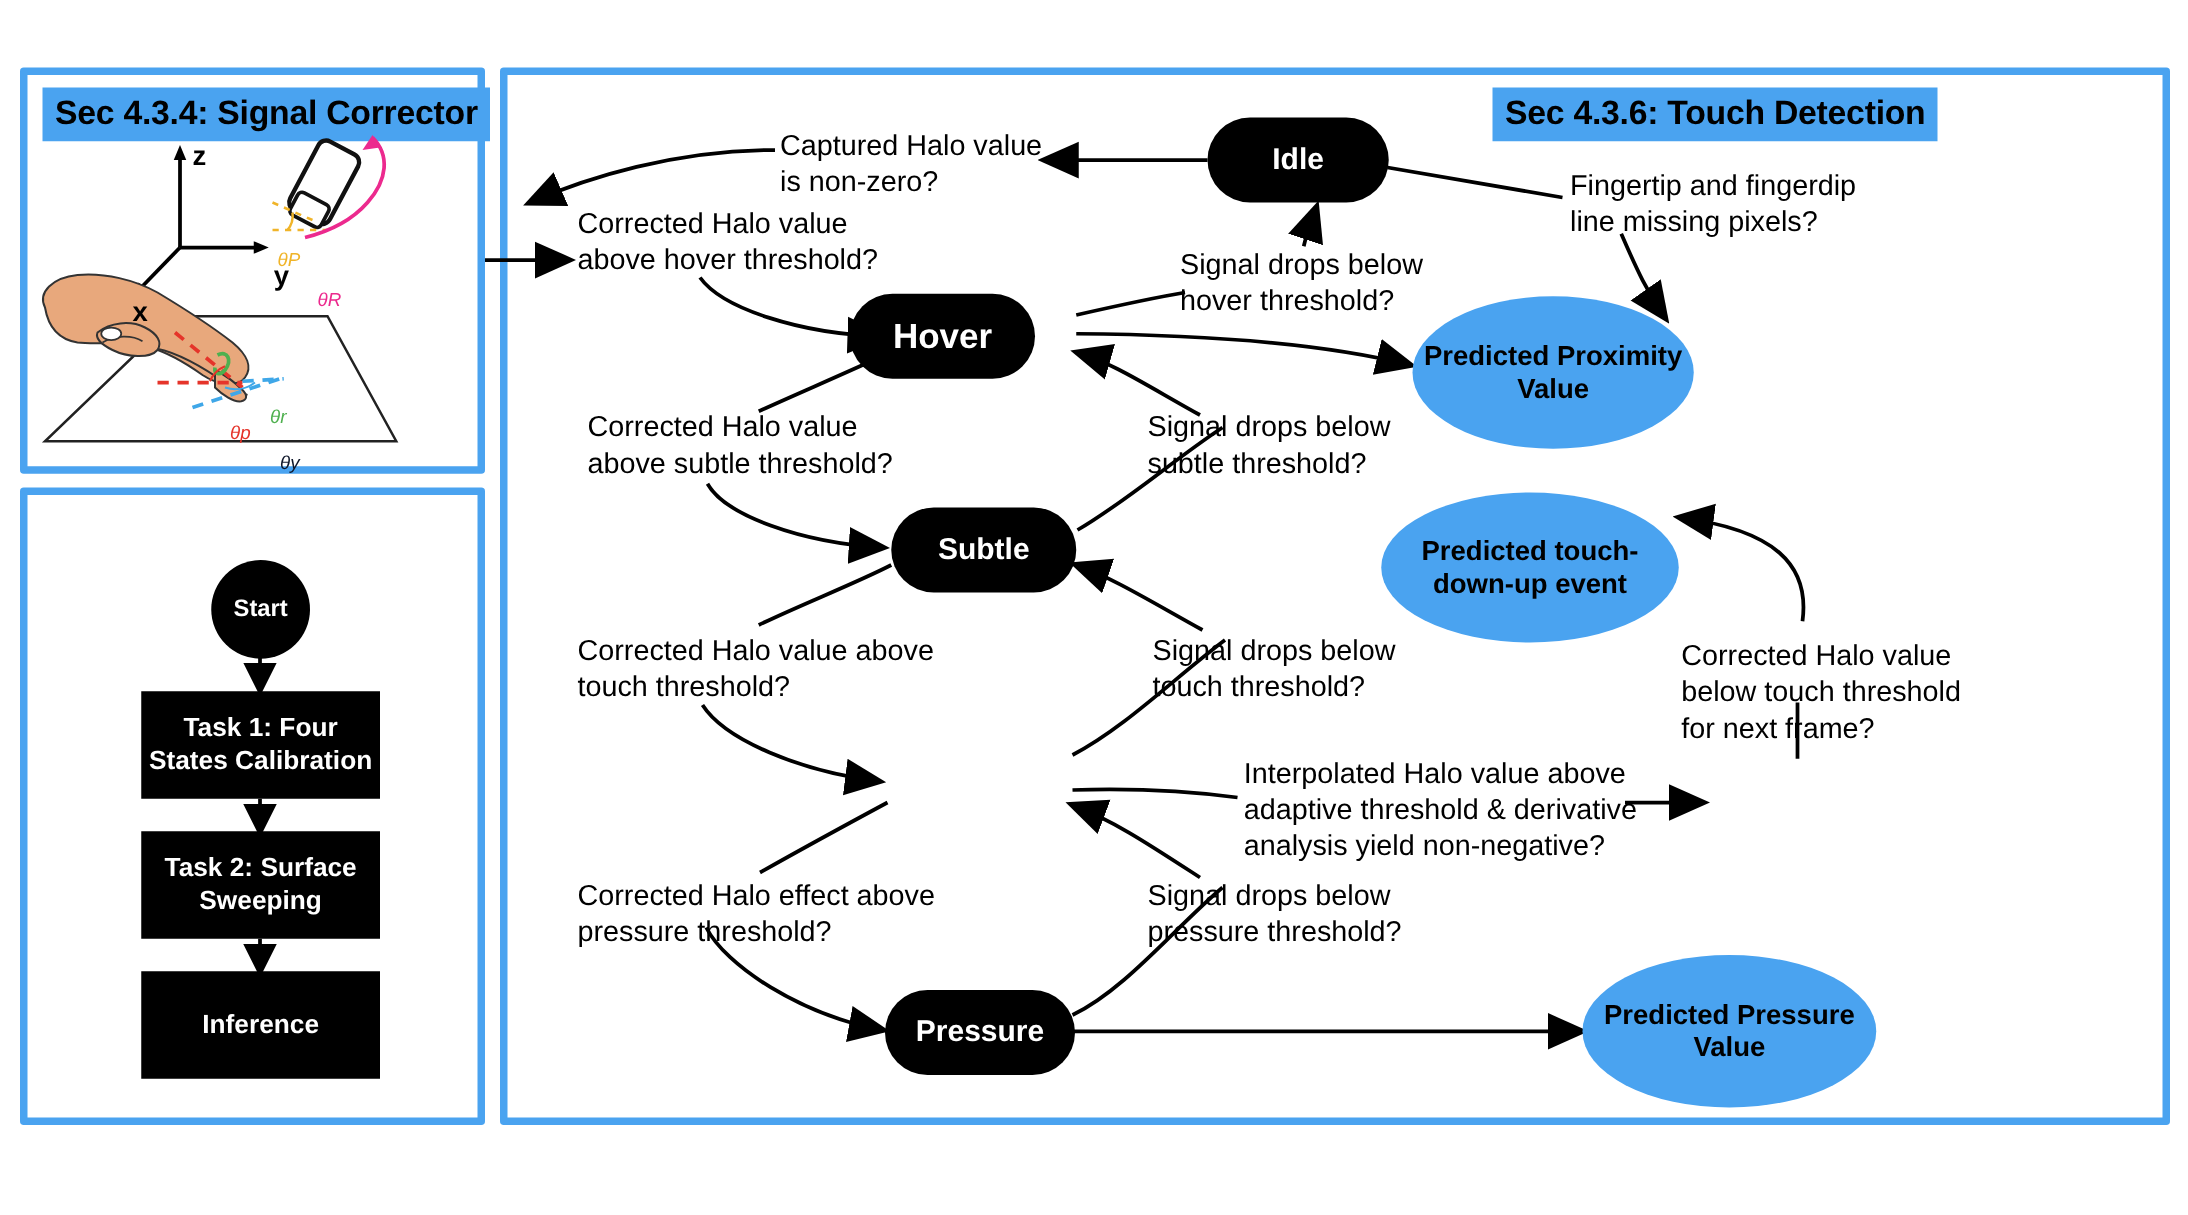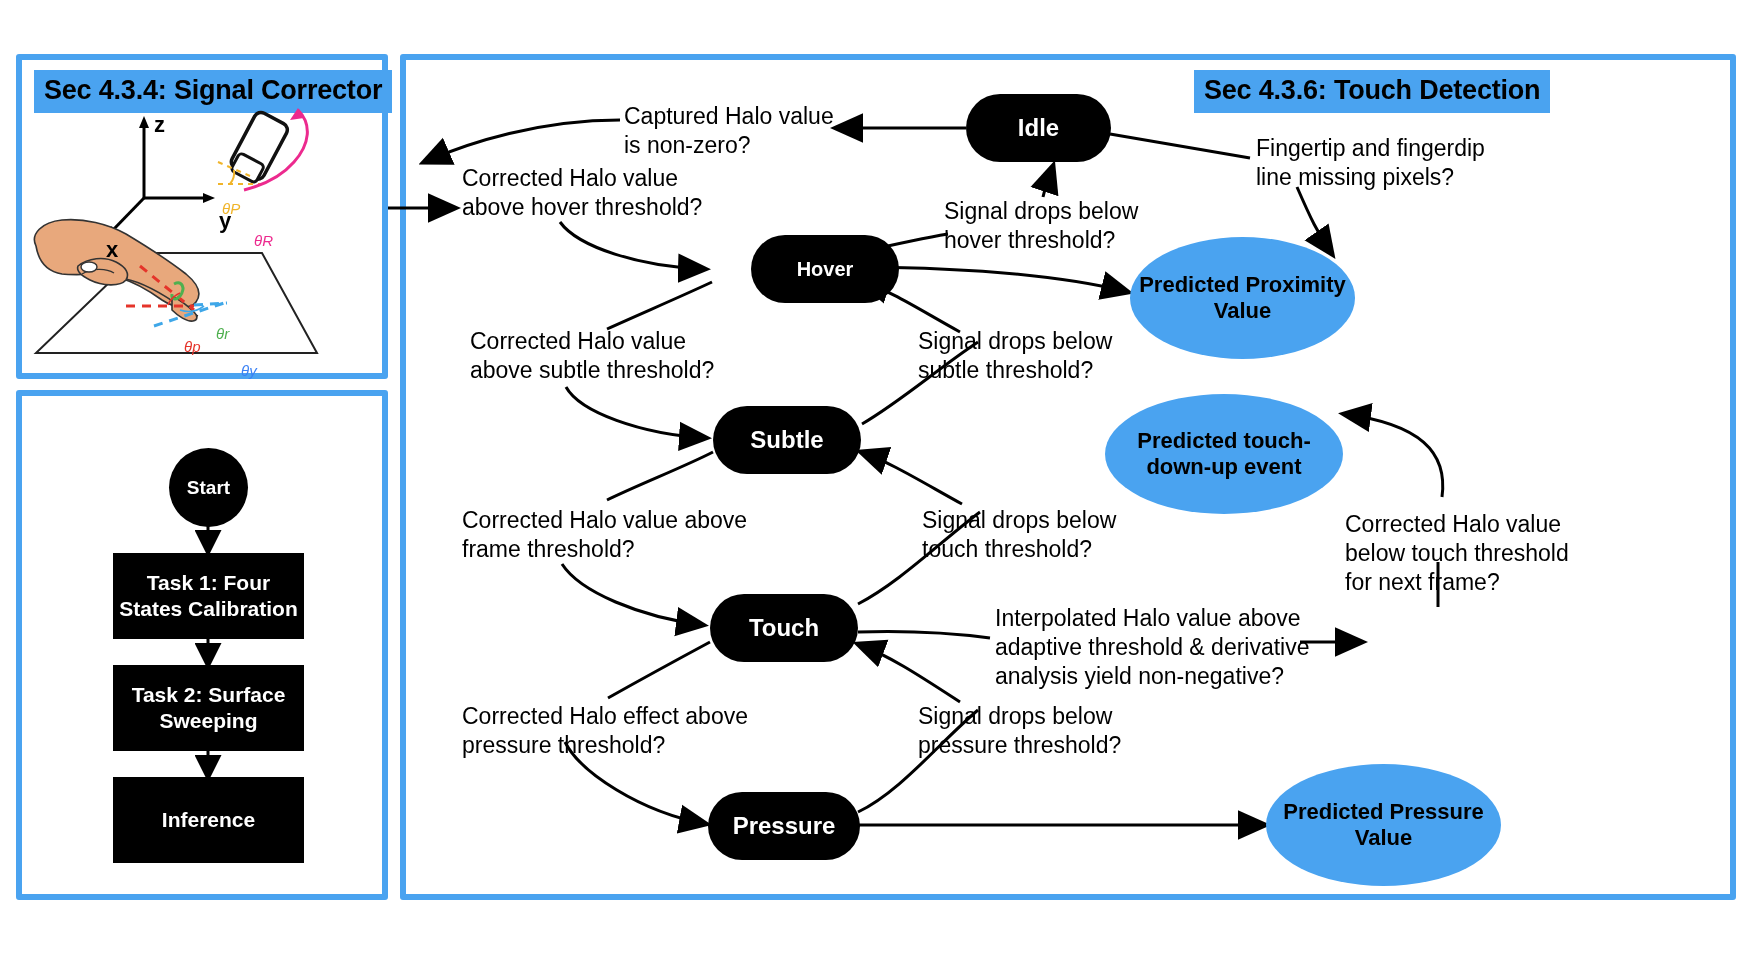--- a/index.html
+++ b/index.html
@@ -76,21 +76,21 @@
       <path d="M196,86 L240,86" stroke="#f0b429" stroke-width="2" stroke-dasharray="5,5"></path>
       <path d="M208,86 a18,18 0 0 0 4,-14" fill="none" stroke="#f0b429" stroke-width="2"></path>
       <path d="M276,12 C290,26 288,46 272,64 C258,80 238,88 222,92" fill="none" stroke="#ec2a8e" stroke-width="3"></path>
       <polygon points="276,10 268,22 282,20" fill="#ec2a8e"></polygon>
     </svg>
 
     <span class="ang-lbl" style="left:200px;top:140px;color:#f0b429;">θP</span>
     <span class="ang-lbl" style="left:232px;top:172px;color:#ec2a8e;">θR</span>
     <span class="ang-lbl" style="left:194px;top:265px;color:#4fb04f;">θr</span>
     <span class="ang-lbl" style="left:162px;top:278px;color:#e5342a;">θp</span>
-    <span class="ang-lbl" style="left:219px;top:302px;color:#3b82f6;">θy</span>
+    <span class="ang-lbl" style="left:202px;top:302px;color:#0f172a;">θy</span>
 
     <span class="axis-lbl" style="left:132px;top:52px;">z</span>
     <span class="axis-lbl" style="left:197px;top:148px;">y</span>
     <span class="axis-lbl" style="left:84px;top:177px;">x</span>
   </div>
 
   <div class="panel" style="left:16px;top:348px;width:372px;height:510px;">
 
     <svg class="svg-layer" style="width:372px;height:510px;" viewBox="0 0 372 510">
       <defs>
@@ -169,25 +169,24 @@
 
       <path d="M1438,565 L1438,520"></path>
       <path d="M1442,455 C1448,410 1420,382 1344,372" marker-end="url(#ah)"></path>
 
       <path d="M858,783 L1265,783" marker-end="url(#ah)"></path>
     </g>
   </svg>
 
   <div class="node rounded" style="left:966px;top:52px;width:145px;height:68px;font-size:24px;">Idle</div>
 
-  <div class="node rounded" style="left:751px;top:193px;width:148px;height:68px;font-size:20px;">Hover</div>
+  <div class="node rounded" style="left:680px;top:193px;width:148px;height:68px;font-size:28px;">Hover</div>
 
   <div class="node rounded" style="left:713px;top:364px;width:148px;height:68px;font-size:24px;">Subtle</div>
 
-  <div class="node rounded" style="left:710px;top:552px;width:148px;height:68px;font-size:24px;">Touch</div>
 
   <div class="node rounded" style="left:708px;top:750px;width:152px;height:68px;font-size:24px;">Pressure</div>
 
 
   <div class="ellipse" style="left:1130px;top:195px;width:225px;height:122px;font-size:22px;white-space:pre-line;">Predicted Proximity
 Value</div>
 
   <div class="ellipse" style="left:1105px;top:352px;width:238px;height:120px;font-size:22px;white-space:pre-line;">Predicted touch-
 down-up event</div>
 
@@ -206,21 +205,21 @@
   <div class="elabel" style="left:1256px;top:92px;">Fingertip and fingerdip
 line missing pixels?</div>
 
   <div class="elabel" style="left:470px;top:285px;">Corrected Halo value
 above subtle threshold?</div>
 
   <div class="elabel" style="left:918px;top:285px;">Signal drops below
 subtle threshold?</div>
 
   <div class="elabel" style="left:462px;top:464px;">Corrected Halo value above
-frame threshold?</div>
+touch threshold?</div>
 
   <div class="elabel" style="left:922px;top:464px;">Signal drops below
 touch threshold?</div>
 
   <div class="elabel" style="left:1345px;top:468px;">Corrected Halo value
 below touch threshold
 for next frame?</div>
 
   <div class="elabel" style="left:995px;top:562px;">Interpolated Halo value above
 adaptive threshold &amp; derivative

